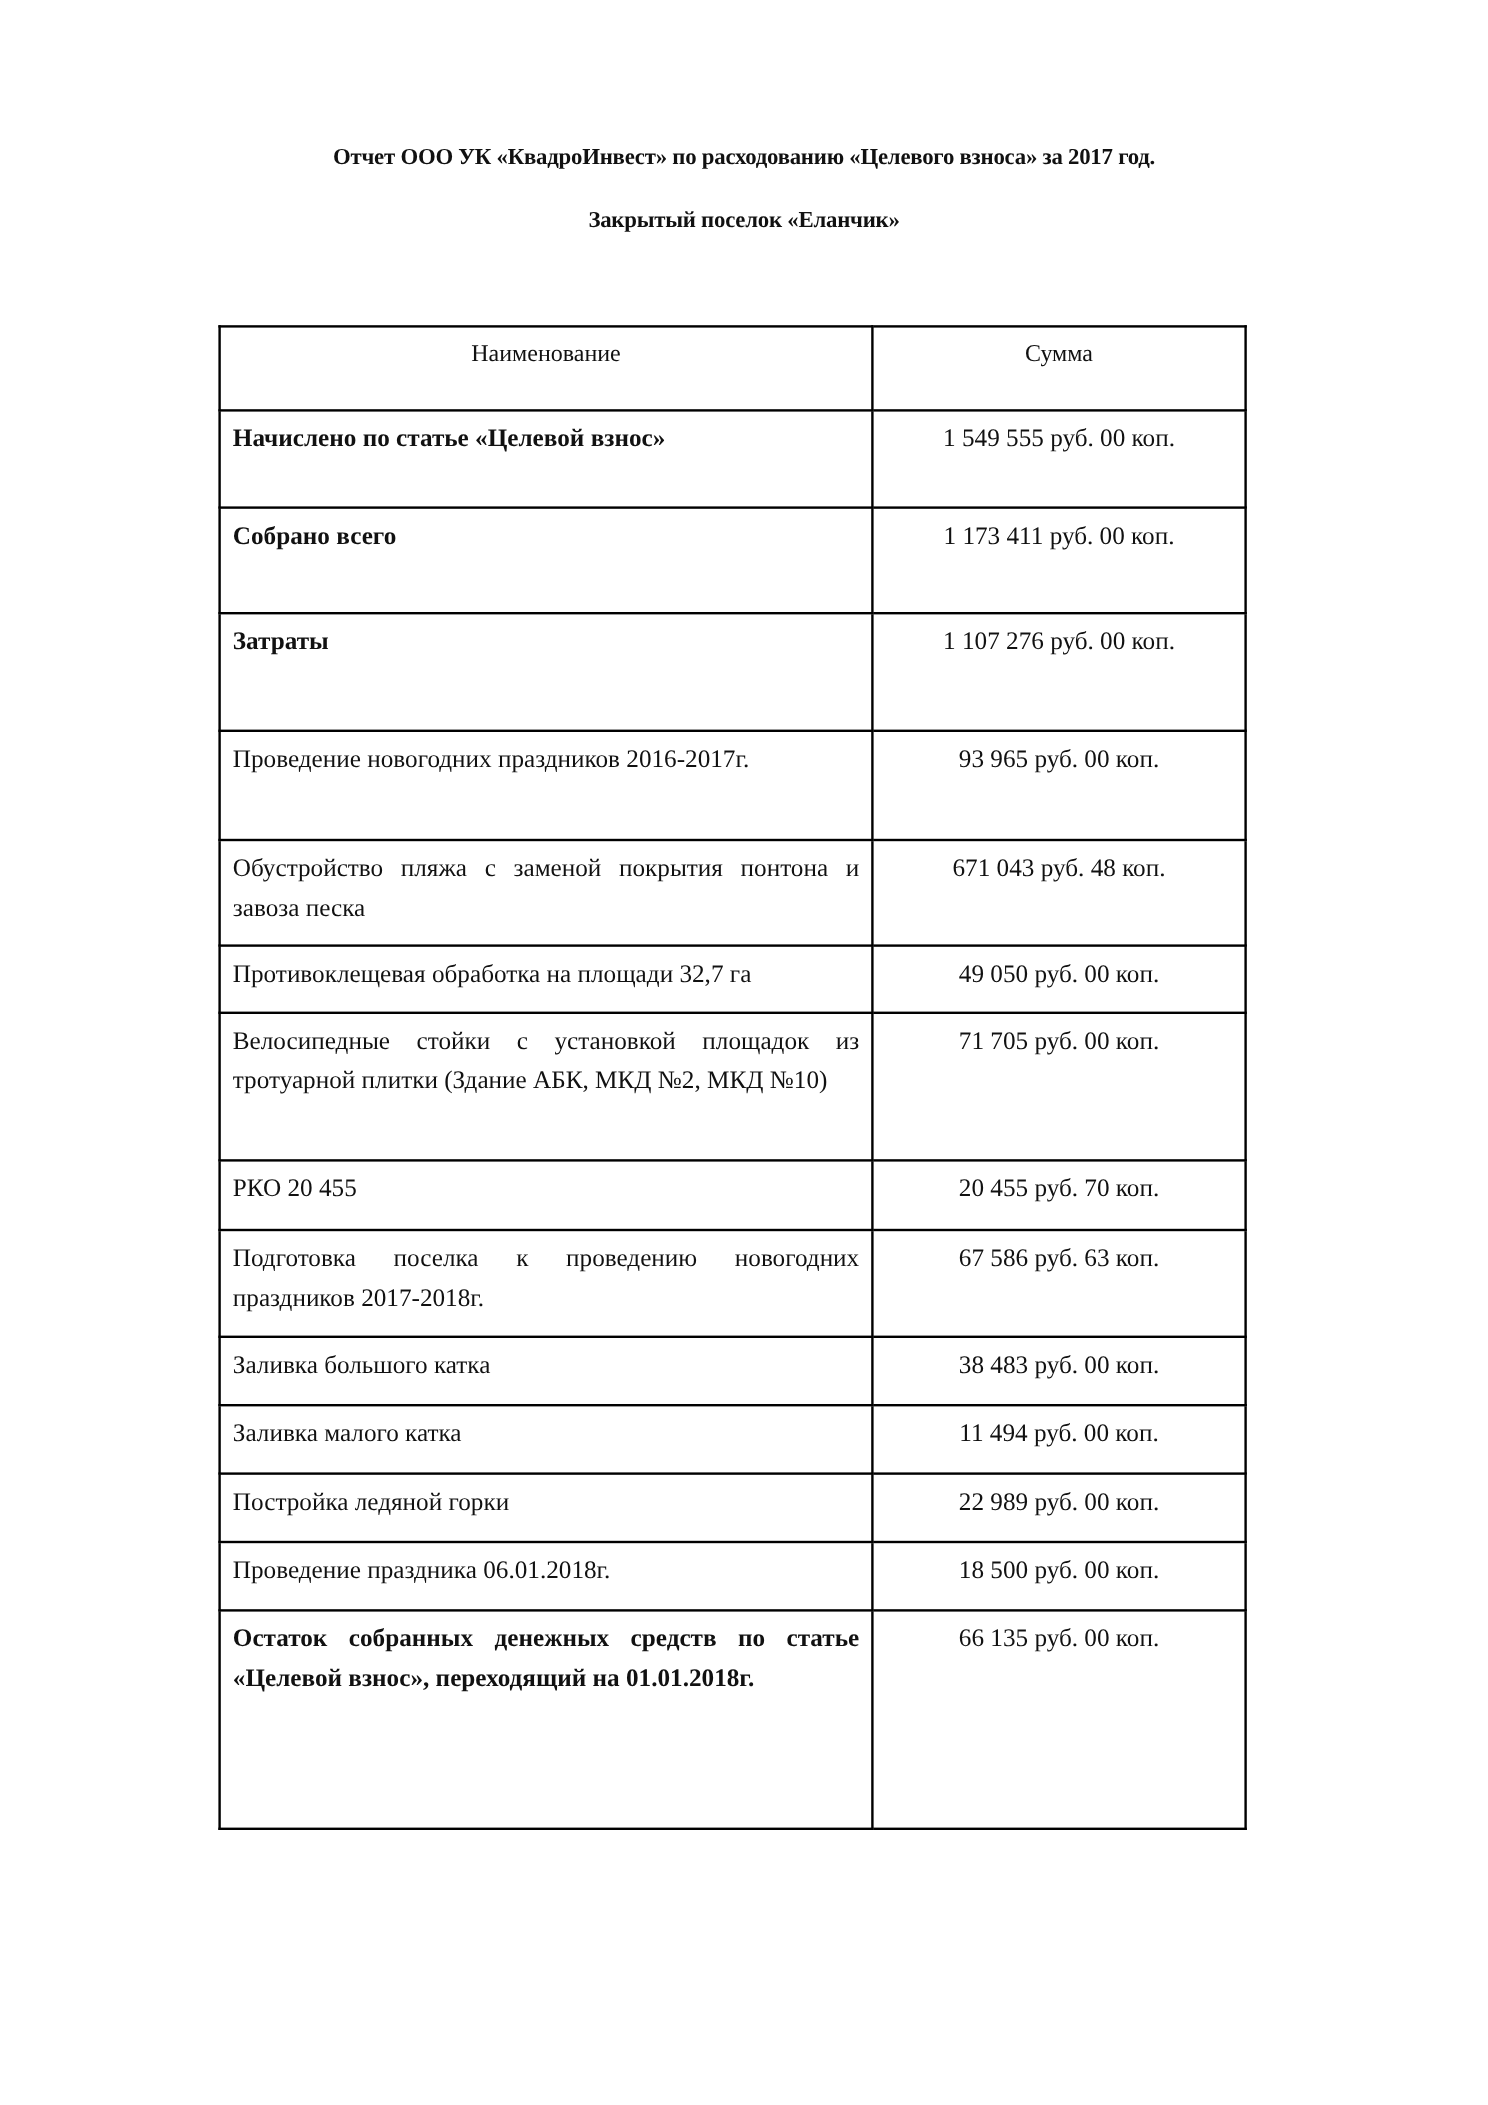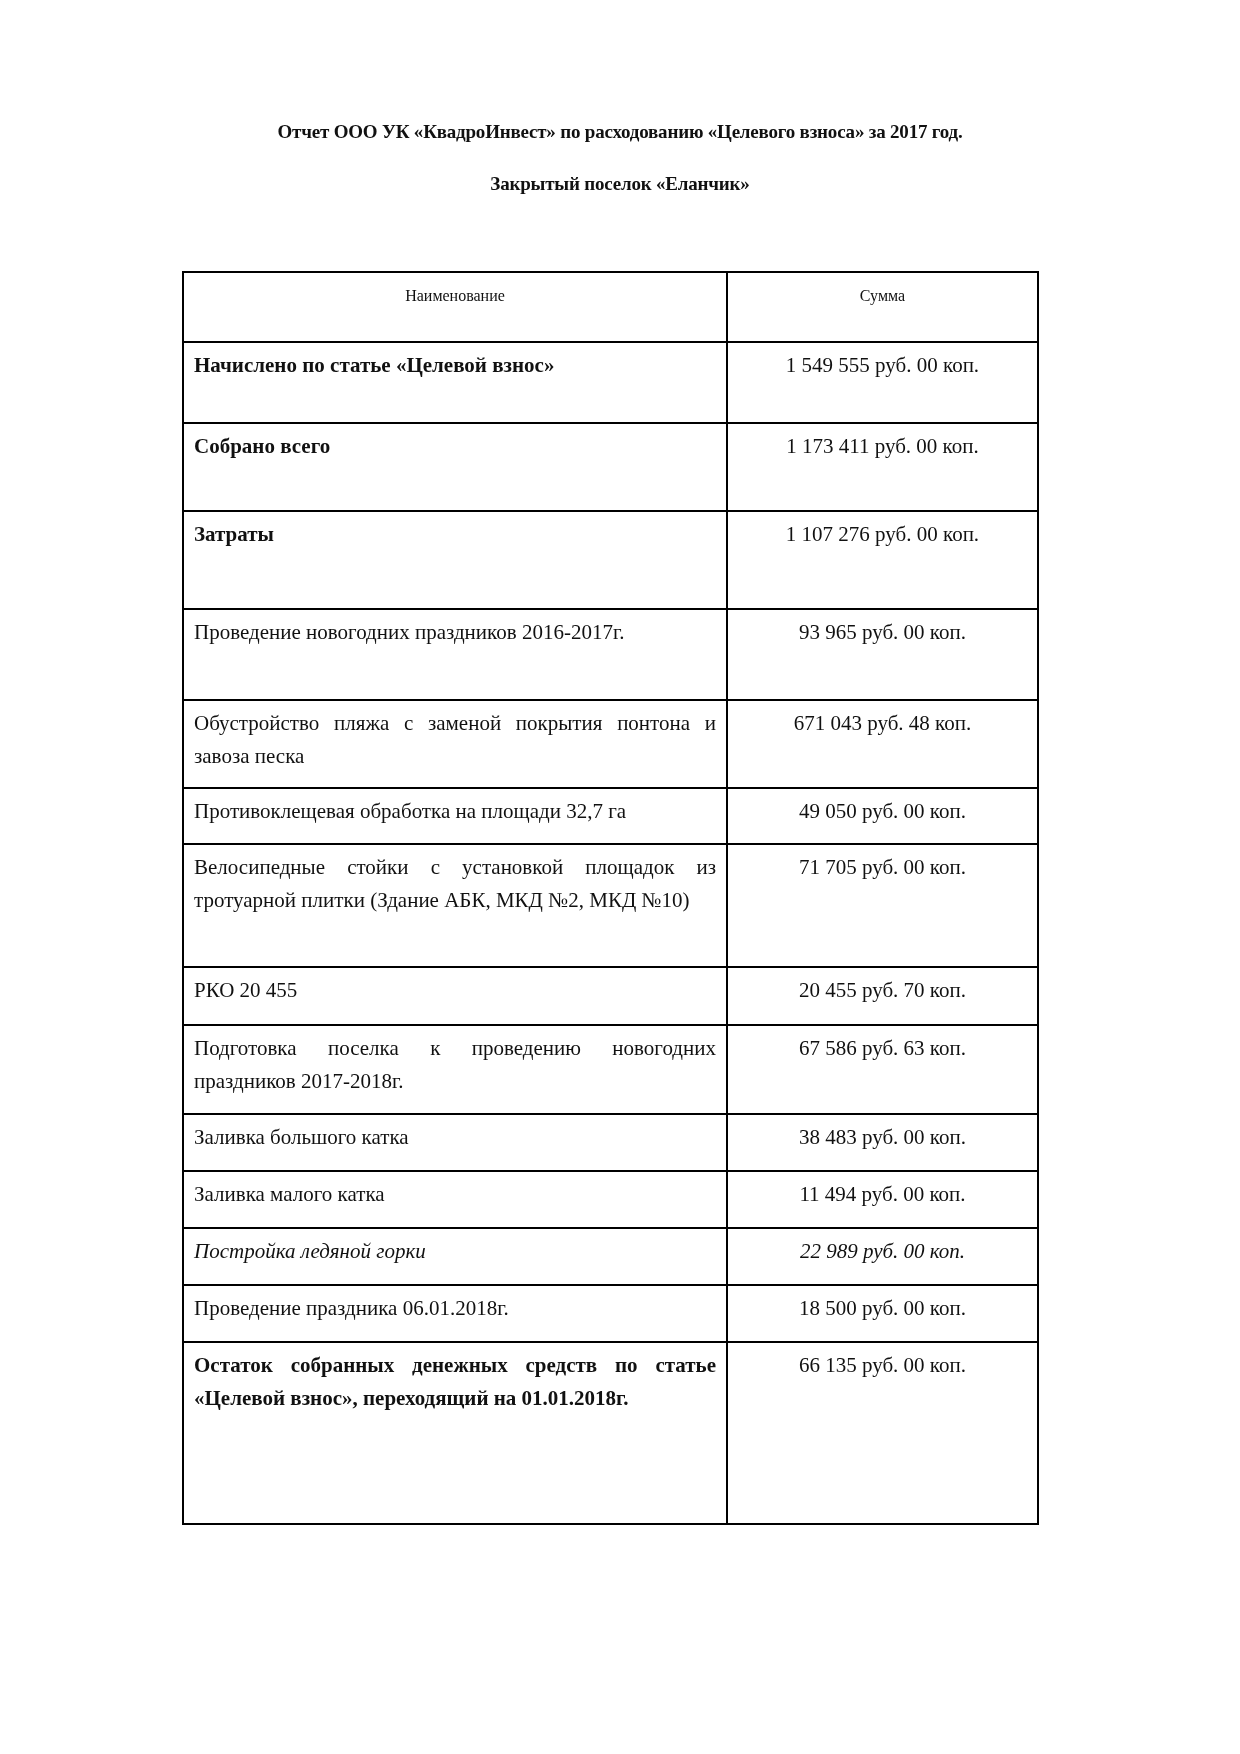--- a/index.html
+++ b/index.html
@@ -40,37 +40,37 @@
     border: 2.5px solid #000;
     vertical-align: top;
     padding: 6px 10px 4px 10px;
     line-height: 33px;
   }
   col.c-name { width: 544px; }
   col.c-sum  { width: 311px; }
 
   td.name { text-align: justify; }
   td.sum  { text-align: center; }
-  td.hdr  { text-align: center; font-size: 16px; }
+  td.hdr  { text-align: center; font-size: 20px; }
   .bold   { font-weight: bold; }
 
   tr.r-hdr   td { height: 58px; }
   tr.r-acc   td { height: 69px; border-radius: 21px; }
   tr.r-col   td { height: 76px; }
   tr.r-cost  td { height: 86px; }
   tr.r-ny    td { height: 79px; }
   tr.r-for   td { height: 75px; }
   tr.r-beach td { height: 76px; }
   tr.r-tick  td { height: 44px; }
   tr.r-bike  td { height: 111px; }
   tr.r-rko   td { height: 46px; margin-top: 26px; }
   tr.r-prep  td { height: 77px; }
   tr.r-big   td { height: 45px; }
   tr.r-small td { height: 45px; }
-  tr.r-slide td { height: 45px; font-style: italic; }
+  tr.r-slide td { height: 45px; }
   tr.r-fest  td { height: 45px; }
   tr.r-rest  td { height: 170px; border-radius: 31px; }
 </style>
 </head>
 <body>
 
 <div class="title main">Отчет ООО УК «КвадроИнвест» по расходованию «Целевого взноса» за 2017 год.</div>
 <div class="title sub">Закрытый поселок «Еланчик»</div>
 
 <table class="report">

